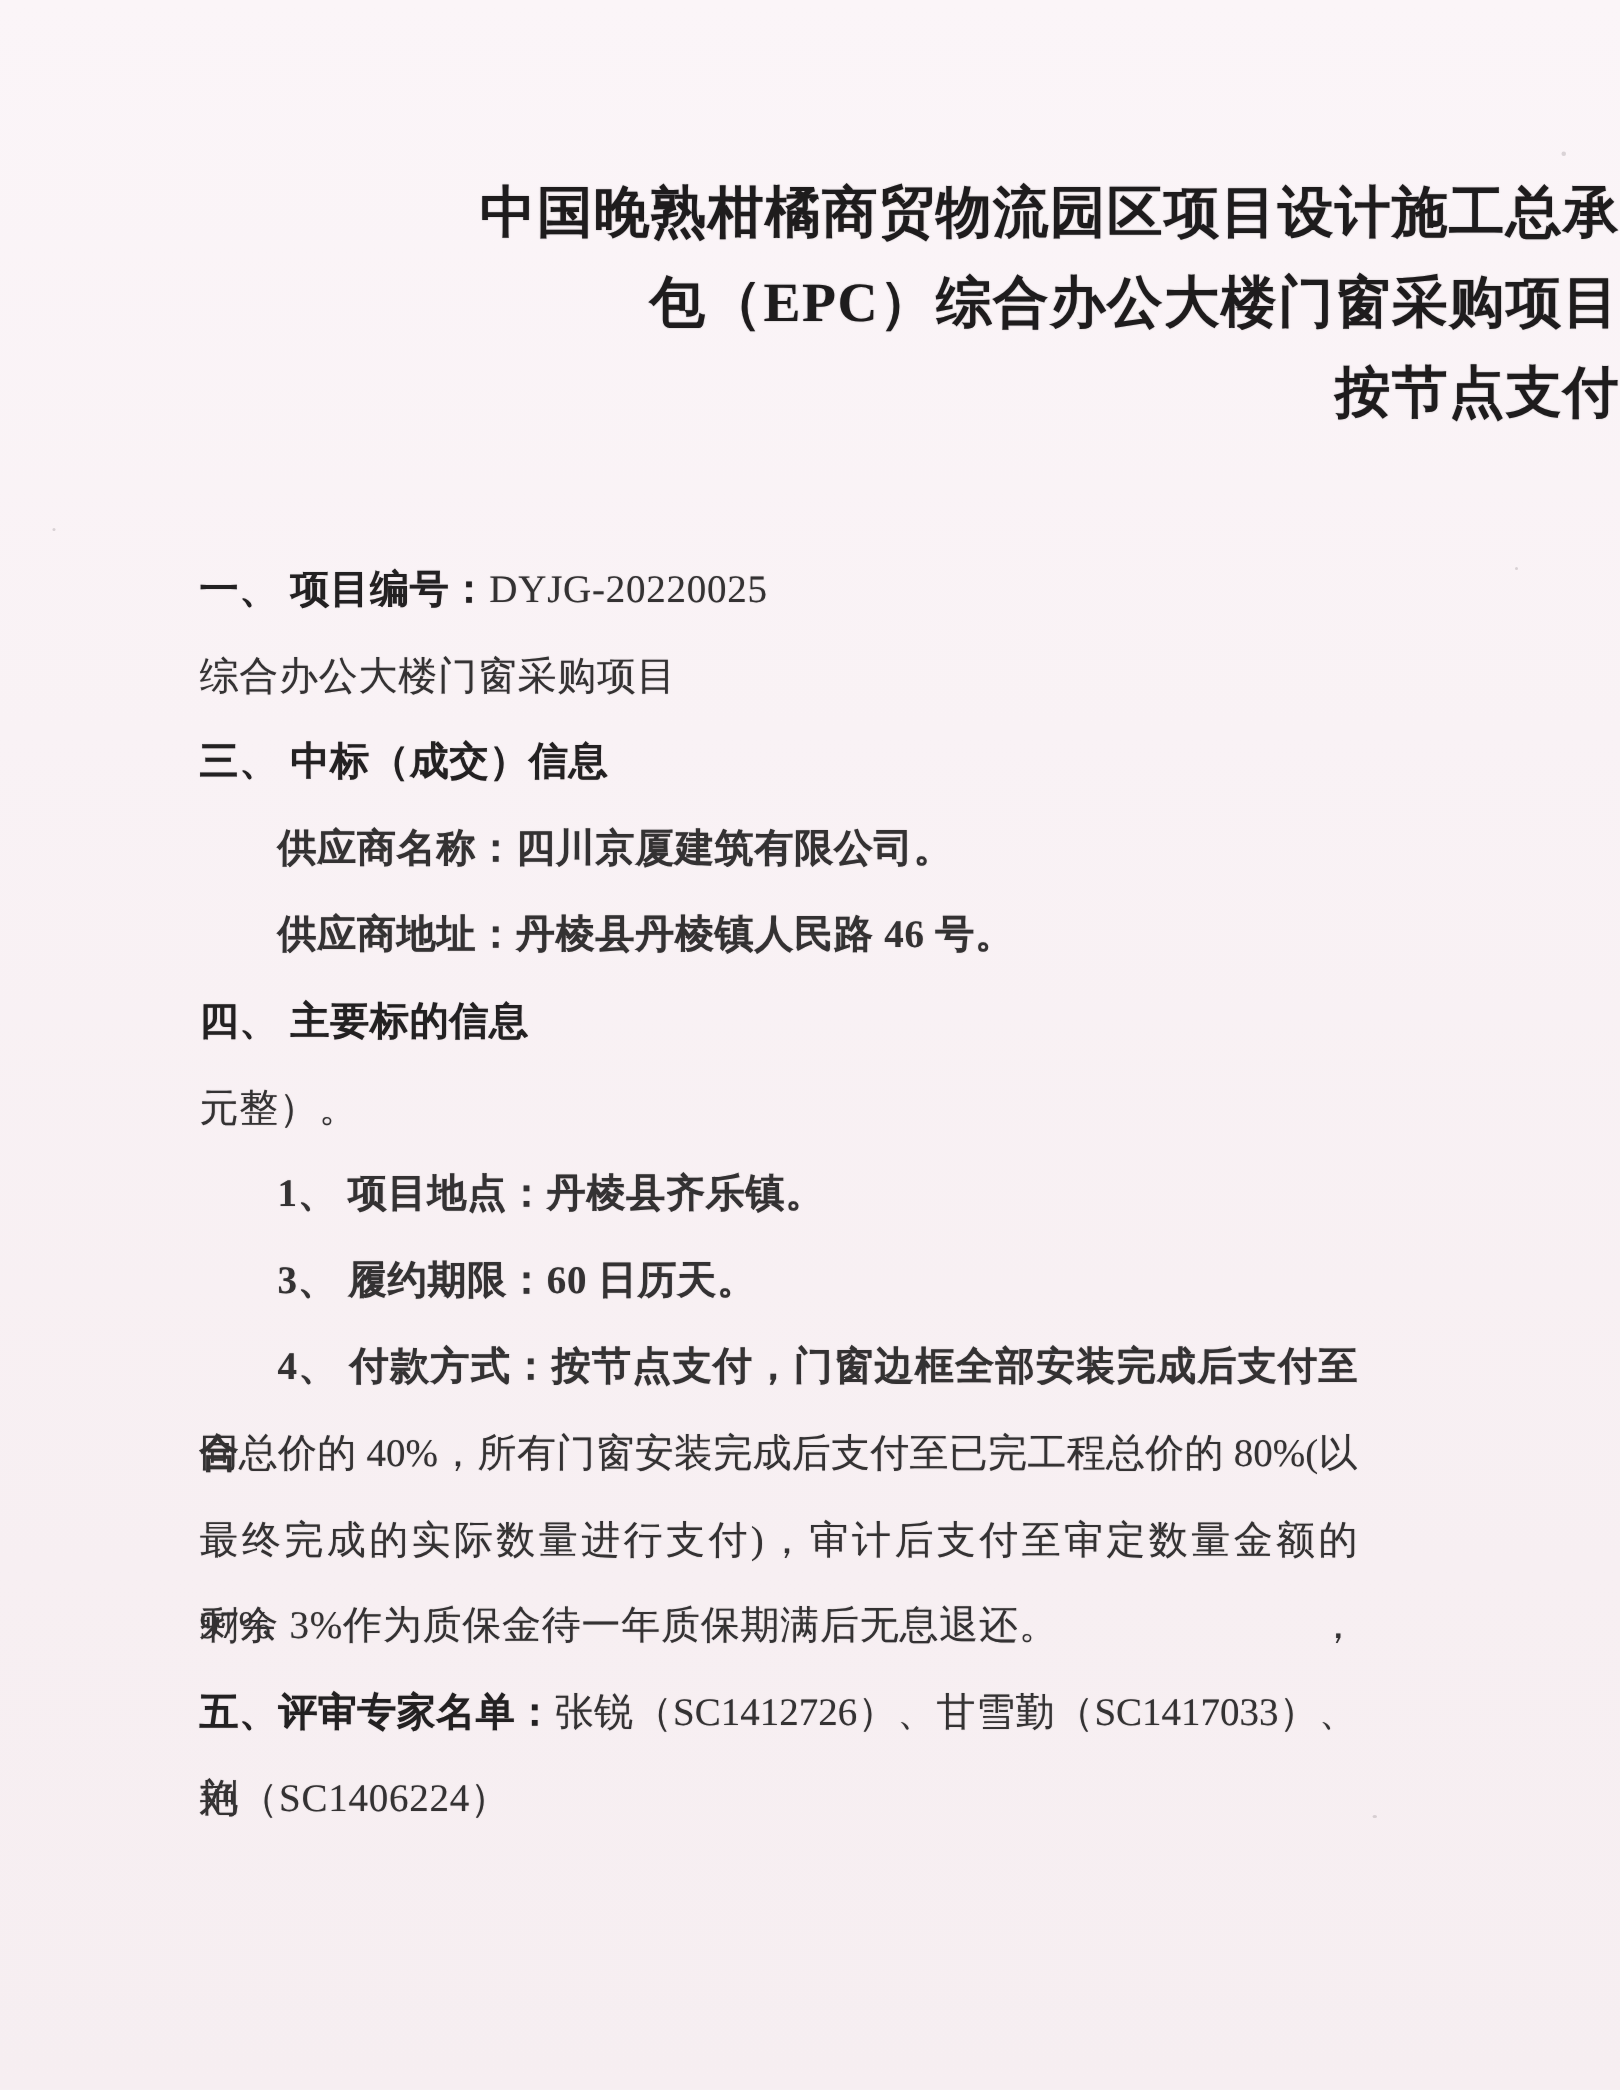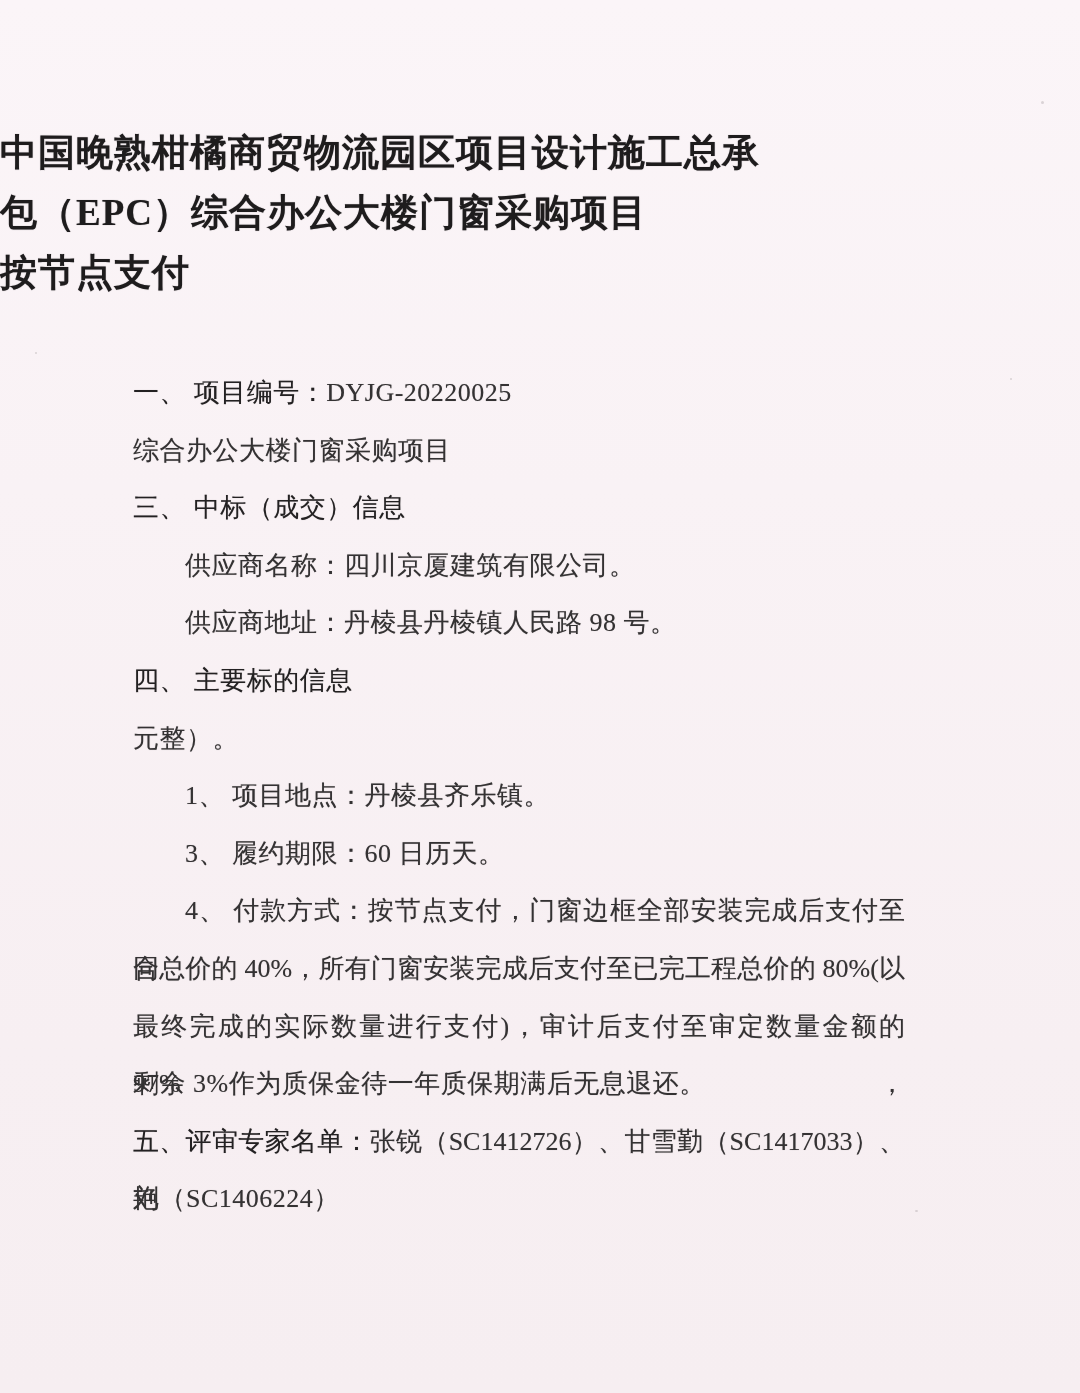--- a/index.html
+++ b/index.html
@@ -10,24 +10,24 @@
   .page {
     position: relative;
     width: 1080px;
     height: 1393px;
     overflow: hidden;
     background: linear-gradient(180deg, #fbf5f8 0%, #f9f2f5 35%, #f7eff2 75%, #f6eef1 100%);
     color: #2e2c2d;
   }
   .doc-title {
     position: absolute;
-    top: 123px;
+    top: 113px;
     left: 0;
     width: 100%;
-    text-align: left;
+    text-align: right;
     font-family: "Liberation Serif", "DejaVu Serif", serif;
     font-weight: 700;
     font-size: 37px;
     line-height: 60px;
     color: #1e1c1d;
     letter-spacing: 1px;
     text-shadow: 0 0 1px rgba(40, 38, 39, 0.45);
   }
   .doc-body {
     position: absolute;
@@ -40,24 +40,24 @@
     color: #343233;
     text-shadow: 0 0 0.8px rgba(52, 50, 51, 0.4);
   }
   .ln {
     height: 57.6px;
     line-height: 57.6px;
     white-space: nowrap;
   }
   .ln .b {
     font-family: "Liberation Sans", "DejaVu Sans", sans-serif;
-    font-weight: 400;
+    font-weight: 700;
     color: #232122;
   }
-  .ind { text-indent: 52px; }
+  .ind { text-indent: 52px; font-weight: bold; }
   .fill {
     white-space: normal;
     text-align: justify;
     text-align-last: justify;
     letter-spacing: 0;
   }
   
   .speck {
     position: absolute;
     border-radius: 50%;
@@ -79,21 +79,21 @@
 
     <div class="ln"><span class="b">一、 项目编号：</span><span>DYJG-20220025</span></div>
 
 
     <div class="ln"><span>综合办公大楼门窗采购项目</span></div>
 
     <div class="ln"><span class="b">三、 中标（成交）信息</span></div>
 
     <div class="ln ind"><span>供应商名称：四川京厦建筑有限公司。</span></div>
 
-    <div class="ln ind"><span>供应商地址：丹棱县丹棱镇人民路 98 号。</span></div>
+    <div class="ln ind"><span>供应商地址：丹棱县丹棱镇人民路 46 号。</span></div>
 
 
     <div class="ln"><span class="b">四、 主要标的信息</span></div>
 
     <div class="ln"><span>元整）。</span></div>
 
 
     <div class="ln ind"><span>1、 项目地点：丹棱县齐乐镇。</span></div>
 
     <div class="ln ind"><span>3、 履约期限：60 日历天。</span></div>

